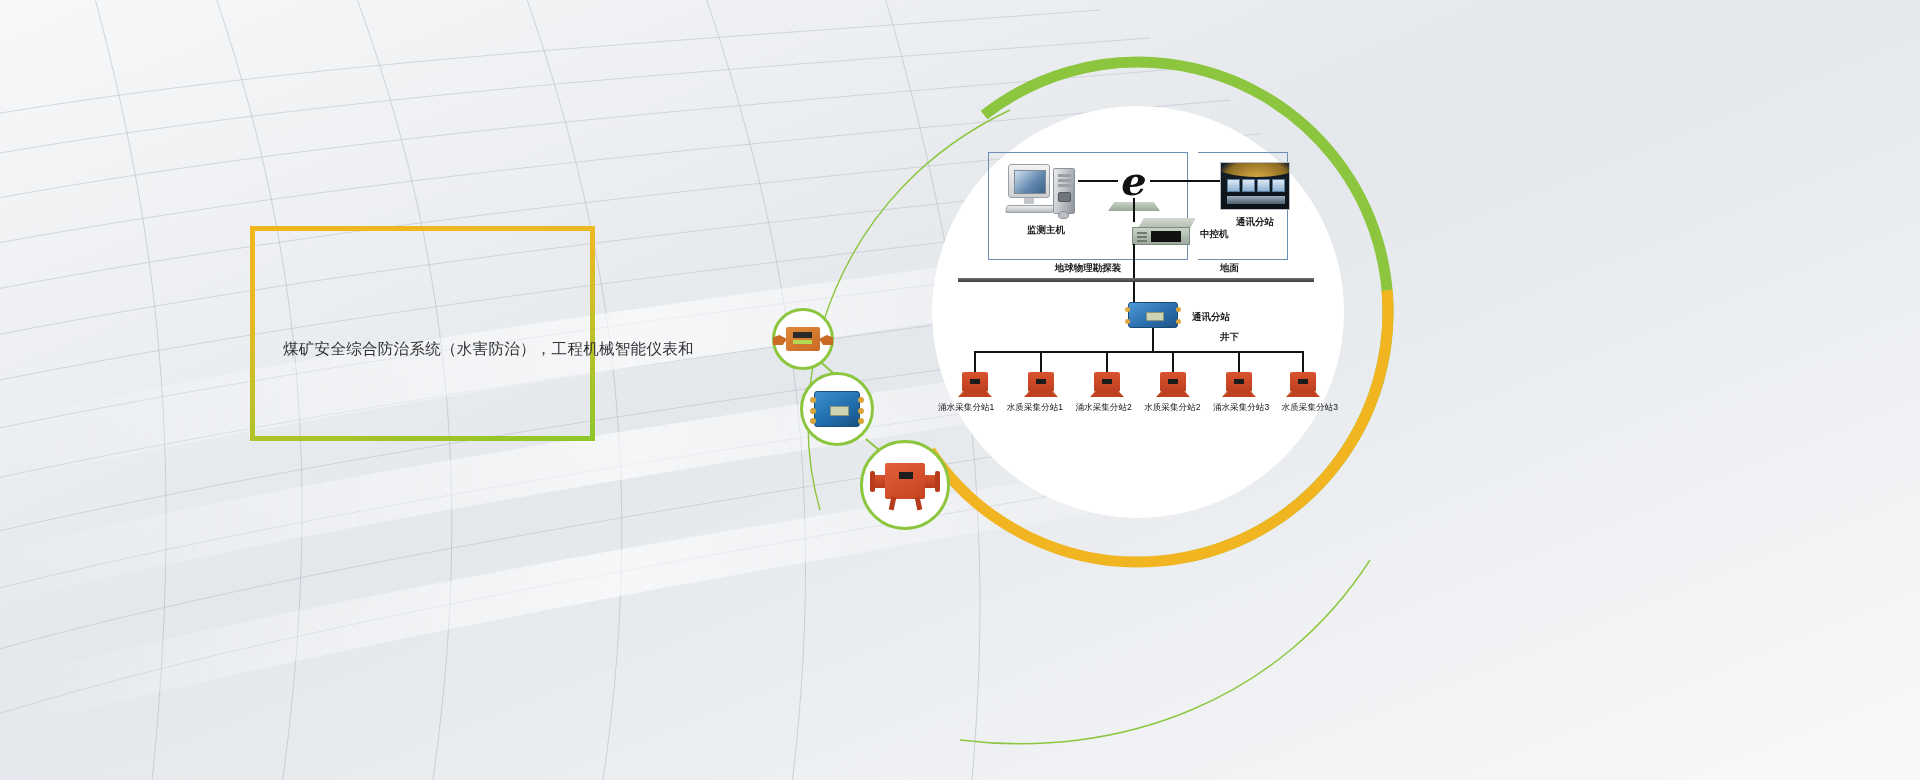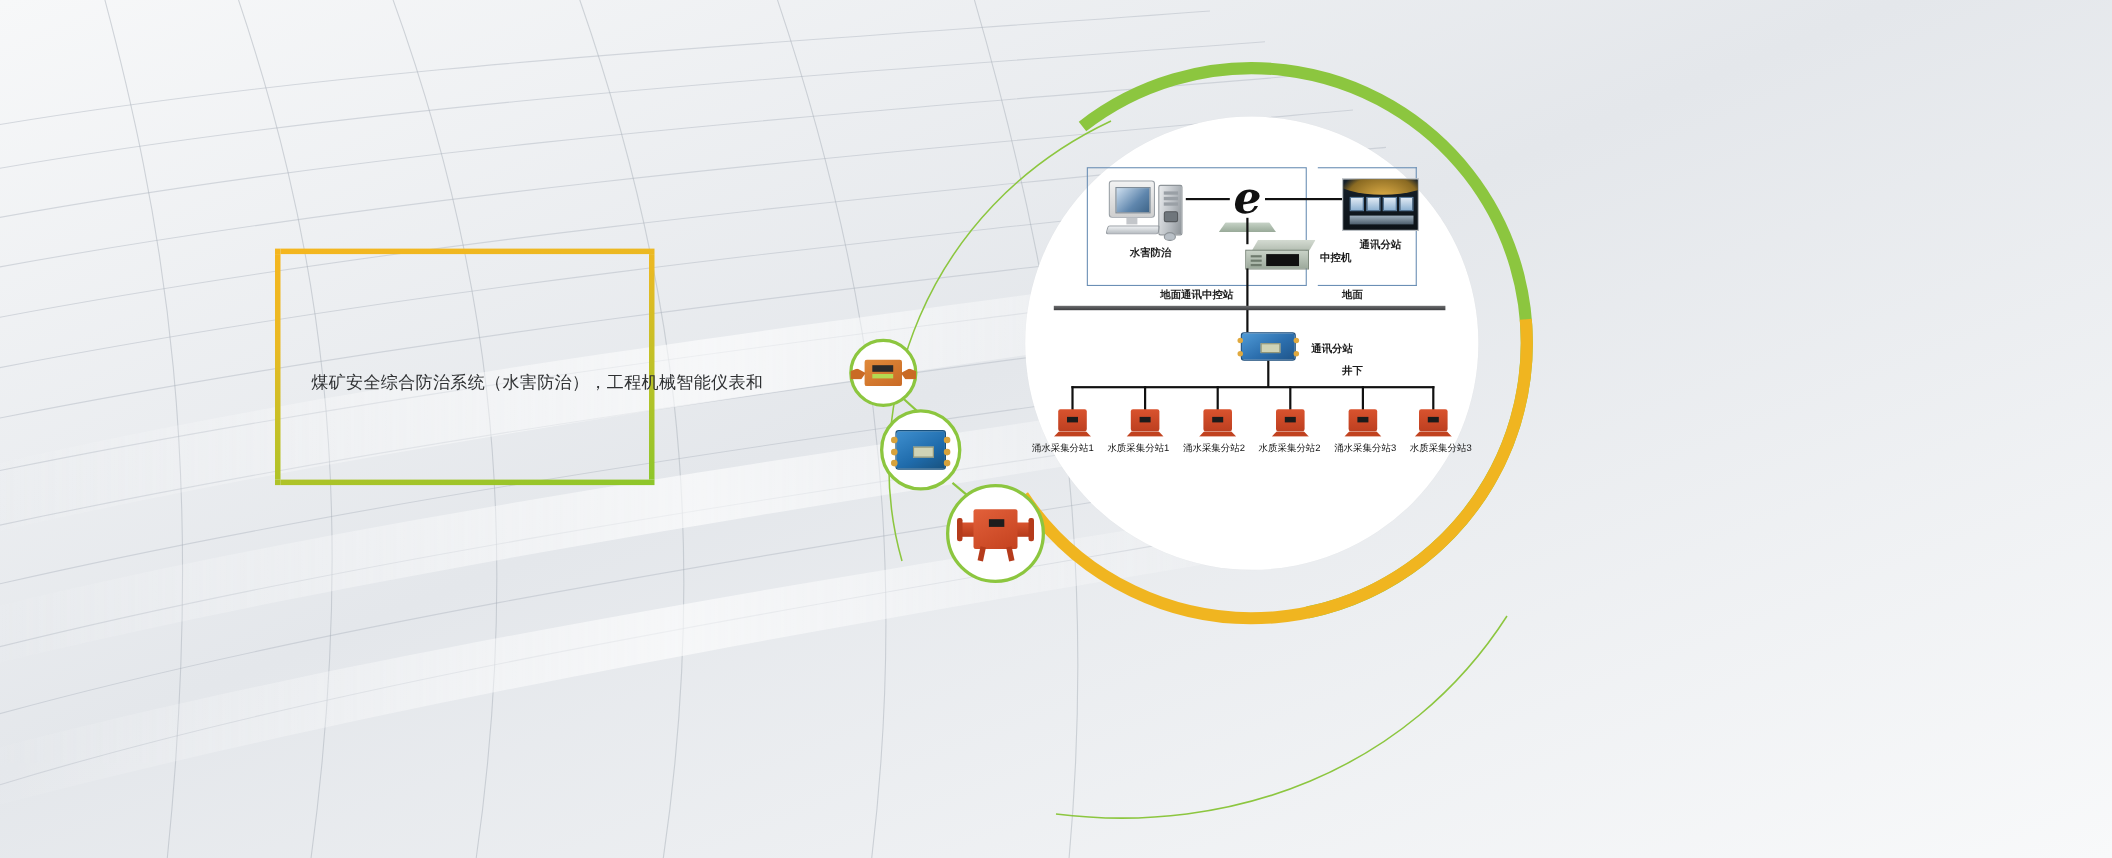--- a/index.html
+++ b/index.html
@@ -378,21 +378,21 @@
         <div class="monitor-body">
           <div class="monitor-screen"></div>
         </div>
         <div class="monitor-stand"></div>
         <div class="keyboard"></div>
         <div class="tower">
           <div class="tower-drive"></div>
         </div>
         <div class="mouse"></div>
       </div>
-      <div class="lbl lbl-b" style="left:74px; top:118px; width:80px; text-align:center;">水害防治</div>
+      <div class="lbl lbl-b" style="left:74px; top:118px; width:80px; text-align:center;">监测主机</div>
 
       <div class="elogo">e</div>
       <div class="elogo-base"></div>
 
       <div class="mc-photo">
         <div class="mc-arc"></div>
         <div class="mc-screens">
           <i></i>
             <i></i>
             <i></i>
@@ -408,21 +408,21 @@
           <div class="server-led"></div>
         </div>
       </div>
       <div class="lbl lbl-b" style="left:268px; top:122px;">中控机</div>
 
       <div class="wire wire-h" style="left:146px; top:74px; width:40px;"></div>
       <div class="wire wire-h" style="left:218px; top:74px; width:70px;"></div>
       <div class="wire wire-v" style="left:201px; top:92px; height:24px;"></div>
       <div class="wire wire-v" style="left:201px; top:138px; height:58px; width:2.4px;"></div>
 
-      <div class="lbl lbl-b" style="left:56px; top:156px; width:200px; text-align:center;">地面通讯中控站</div>
+      <div class="lbl lbl-b" style="left:56px; top:156px; width:200px; text-align:center;">地球物理勘探装</div>
 
       <div class="ground-line"></div>
       <div class="lbl lbl-b" style="left:288px; top:156px;">地面</div>
       <div class="lbl lbl-b" style="left:288px; top:181px;margin-top:44px;">井下</div>
 
       <div class="bluebox">
         <i></i>
           <i></i>
           <i></i>
           <i></i>

